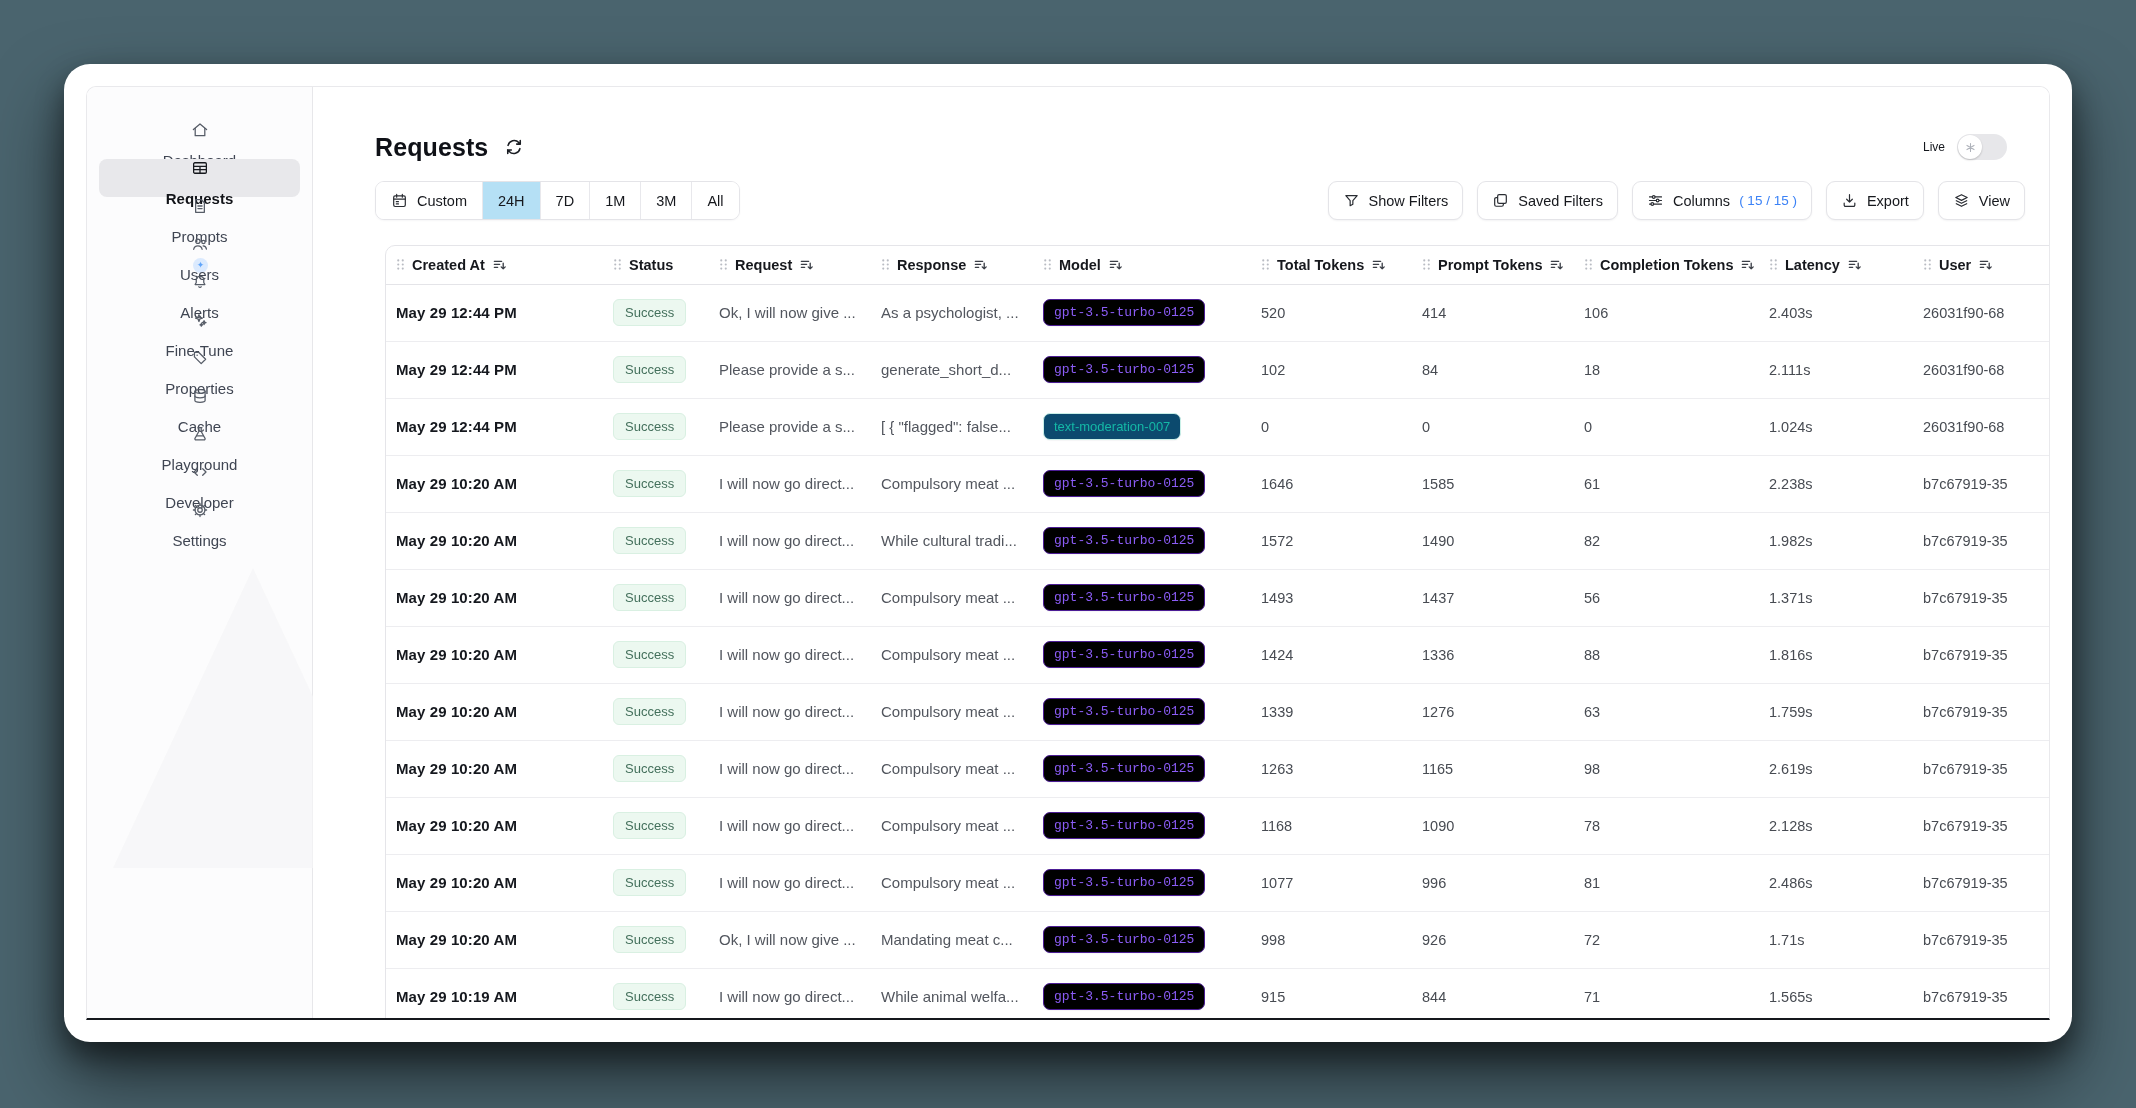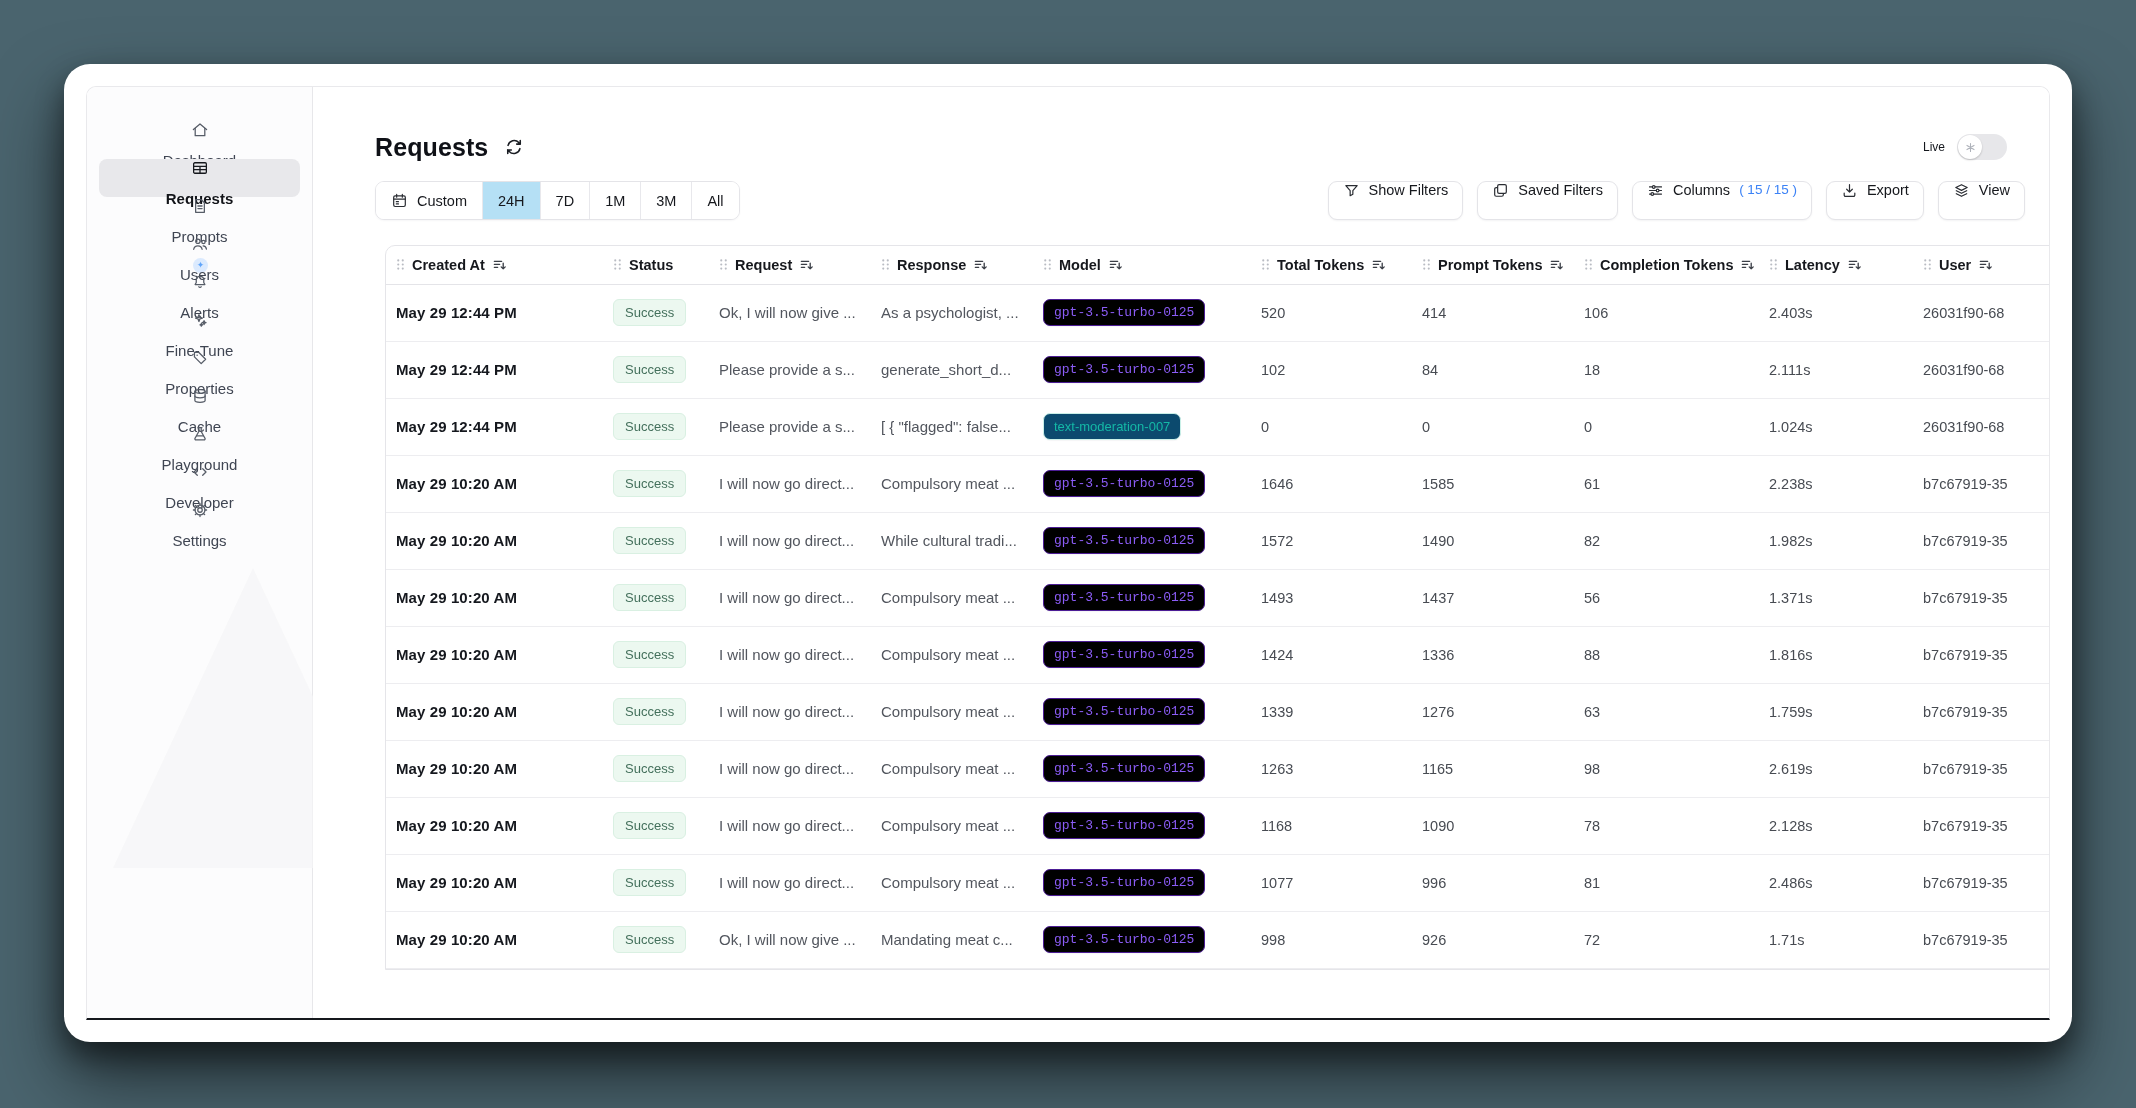--- a/index.html
+++ b/index.html
@@ -42,21 +42,21 @@
   .controls-row{display:flex;align-items:center;margin-top:19px;height:37px;}
   .time-seg{display:flex;align-items:stretch;height:37px;background:#fff;border:1px solid #e4e4e8;border-radius:9px;
     overflow:hidden;box-shadow:0 1px 2px rgba(16,24,40,.04);}
   .seg{display:flex;align-items:center;gap:9px;padding:0 15px;font-size:14.5px;font-weight:500;color:#16181d;
     cursor:pointer;border-left:1px solid #e8e8ec;background:#fff;}
   .seg:first-child{border-left:none;}
   .seg.active{background:#b5e0f5;}
   .seg .cicon{width:17px;height:17px;color:#2a2d33;}
   .controls-spacer{flex:1;}
   .toolbar{display:flex;align-items:center;gap:14px;margin-right:6px;}
-  .tbtn{display:flex;gap:9px;height:37px;padding:0 14px;background:#fff;border:1px solid #e4e4e8;
+  .tbtn{display:flex;align-items:center;gap:9px;height:37px;padding:0 14px;background:#fff;border:1px solid #e4e4e8;
     border-radius:9px;font-size:14.5px;font-weight:500;color:#16181d;cursor:pointer;box-shadow:0 1px 2px rgba(16,24,40,.05);}
   .tbtn .bicon{width:17px;height:17px;color:#2a2d33;display:flex;}
   .count{color:#3b82f6;font-size:13.5px;}
 
   
   .table-card{margin:26px 0 0 10px;width:1727px;border:1px solid #e5e5e9;border-radius:10px 10px 0 0;background:#fff;}
   table{border-collapse:collapse;table-layout:fixed;width:1727px;}
   th,td{padding:0 10px;text-align:left;overflow:hidden;white-space:nowrap;box-sizing:border-box;}
   thead th{height:38px;border-bottom:1px solid #e4e4e8;}
   .th-inner{display:flex;align-items:center;gap:7px;font-size:14.5px;font-weight:700;color:#16181d;}
@@ -641,20 +641,32 @@
                   <td><span class="badge-success">Success</span></td>
                   <td>Ok, I will now give ...</td>
                   <td>Mandating meat c...</td>
                   <td><span class="badge-model purple">gpt-3.5-turbo-0125</span></td>
                   <td class="num">998</td>
                   <td class="num">926</td>
                   <td class="num">72</td>
                   <td class="num">1.71s</td>
                   <td class="num">b7c67919-35</td>
                 </tr>
+                <tr>
+                  <td class="date">May 29 10:19 AM</td>
+                  <td><span class="badge-success">Success</span></td>
+                  <td>I will now go direct...</td>
+                  <td>While animal welfa...</td>
+                  <td><span class="badge-model purple">gpt-3.5-turbo-0125</span></td>
+                  <td class="num">915</td>
+                  <td class="num">844</td>
+                  <td class="num">71</td>
+                  <td class="num">1.565s</td>
+                  <td class="num">b7c67919-35</td>
+                </tr>
               </tbody>
           </table>
         </div>
       </div>
 
     </div>
   </div>
 </div>
 
 </body></html>

